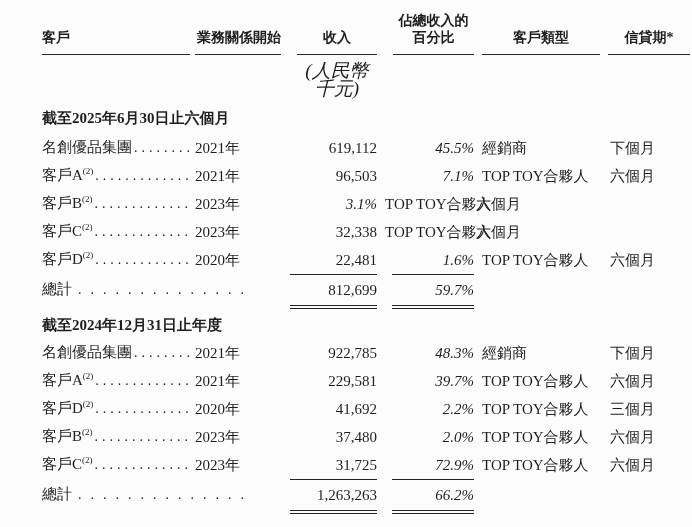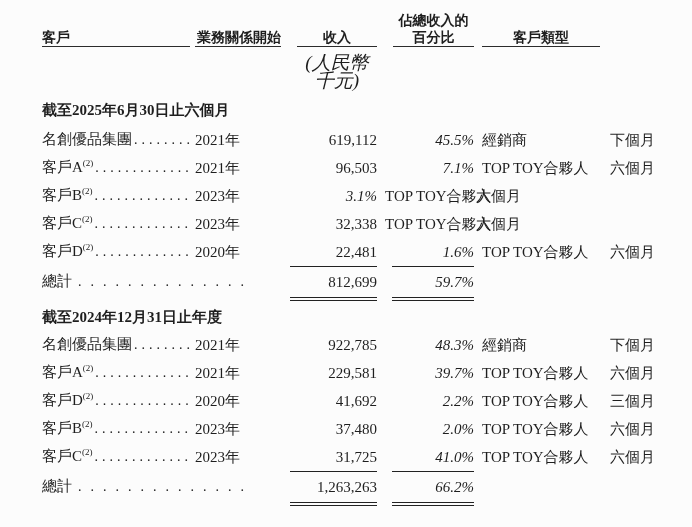--- a/index.html
+++ b/index.html
@@ -16,21 +16,21 @@
   
   .grid {
     display:grid;
     grid-template-columns:153px 95px 87px 97px 134px 82px;
     align-items:end;
   }
 
   
   .header { padding-top:12px; font-size:14px; font-weight:bold; line-height:17px; }
   .hcol { display:flex; flex-direction:column; justify-content:flex-end; }
-  .hc { border-bottom:1.3px solid #2b2b2b; padding-bottom:0; box-sizing:border-box; }
+  .hc { border-bottom:1.3px solid #2b2b2b; padding-bottom:8px; box-sizing:border-box; }
   .h1 .hc { width:148px; text-align:left; }
   .h2 .hc { width:86px;  text-align:right; }
   .h3 .hc { width:80px;  margin-left:auto; text-align:center; }
   .h4 .hc { width:81px;  margin-left:auto; text-align:center; }
   .h5 .hc { width:118px; margin-left:8px;  text-align:center; }
   .h6 .hc { width:82px;  text-align:center; }
 
   .units { margin-top:7px; height:18px; line-height:18px; font-size:19px; }
   .units .u { width:80px; margin-left:auto; text-align:center; font-style:italic; }
 
@@ -80,20 +80,23 @@
       </div>
       <div class="hcol h4">
         <div class="hc">
           <div>佔總收入的</div>
           <div>百分比</div>
         </div>
       </div>
       <div class="hcol h5">
         <div class="hc">客戶類型</div>
       </div>
+      <div class="hcol h6">
+        <div class="hc">信貸期*</div>
+      </div>
     </div>
 
     <div class="grid units">
       <div></div>
         <div></div>
       <div>
           <div class="u">(人民幣千元)</div>
         </div>
       <div></div>
         <div></div>
@@ -201,21 +204,21 @@
         <div class="c c-year">2023年</div>
         <div class="c c-rev">37,480</div>
         <div class="c c-pct">2.0%</div>
         <div class="c c-type">TOP TOY合夥人</div>
         <div class="c c-credit">六個月</div>
       </div>
       <div class="grid row">
         <div class="c"><span>客戶C</span><sup class="note">(2)</sup><span class="dots">.............</span></div>
         <div class="c c-year">2023年</div>
         <div class="c c-rev">31,725</div>
-        <div class="c c-pct">41.0%</div>
+        <div class="c c-pct">72.9%</div>
         <div class="c c-type">TOP TOY合夥人</div>
         <div class="c c-credit">六個月</div>
       </div>
     </div>
 
     <div class="grid rulerow">
       <div></div>
         <div></div>
       <div class="seg-rev"></div>
       <div class="seg-pct"></div>

